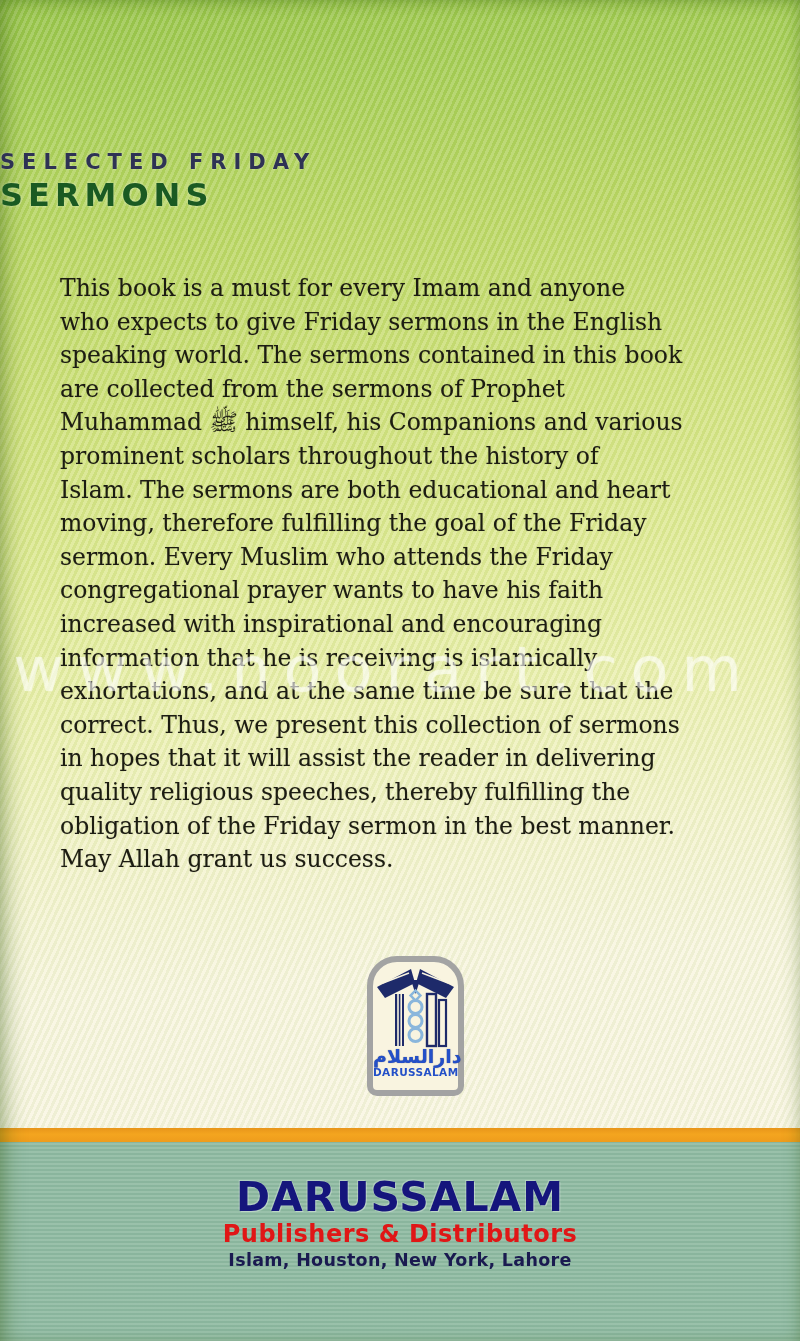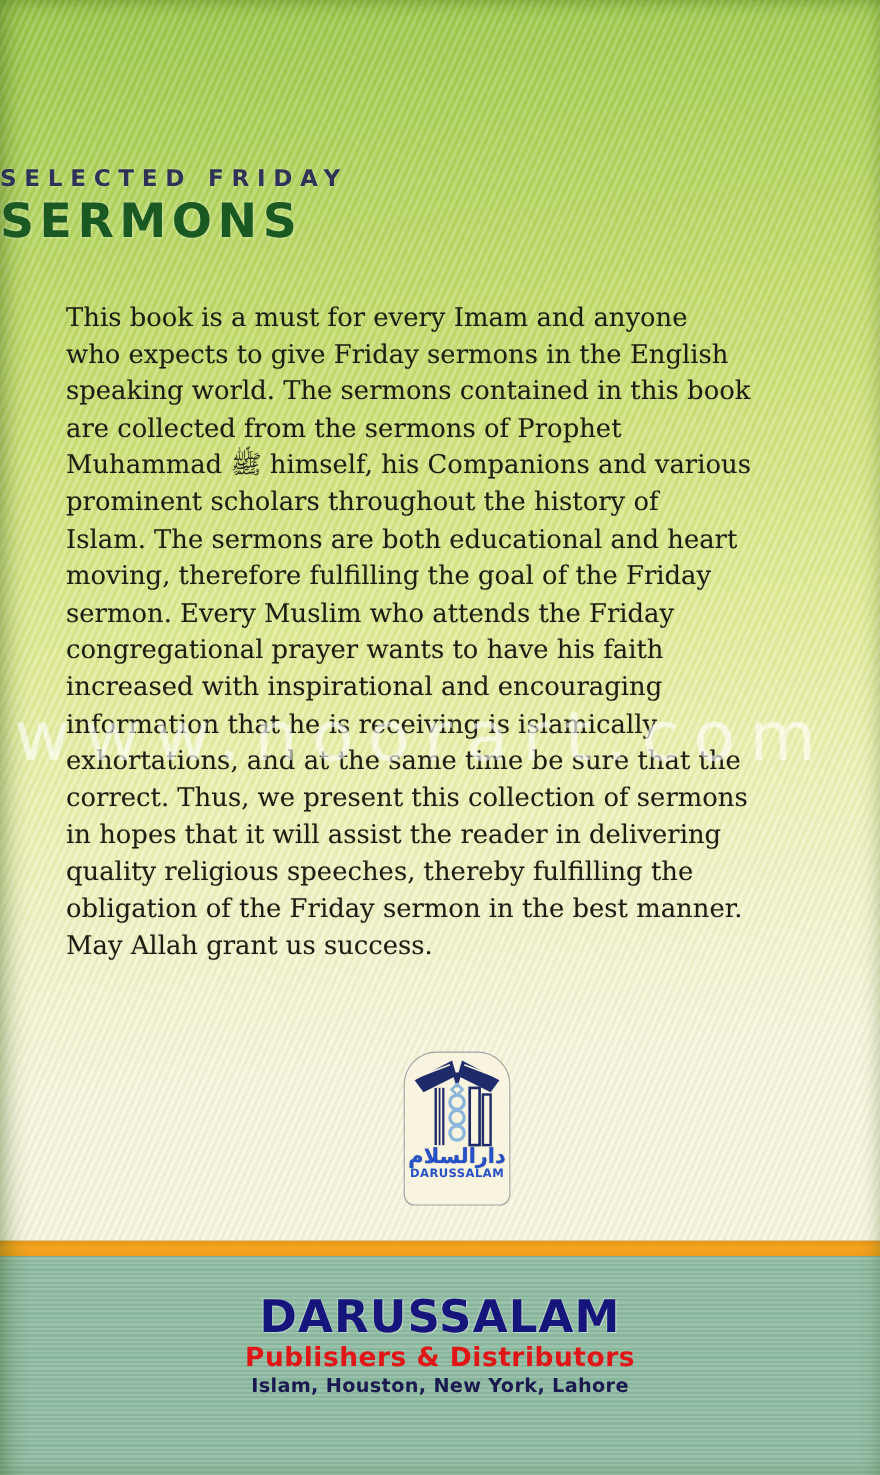--- a/index.html
+++ b/index.html
@@ -58,21 +58,21 @@
   }
   .title-sub{
     font-family:"DejaVu Sans", sans-serif;
     font-size:21px;font-weight:700;letter-spacing:7px;
     color:#2e3254;
     text-shadow:0 0 2px rgba(255,255,255,.45);
   }
   .title-main{
     margin-top:2px;
     font-family:"DejaVu Sans", sans-serif;
-    font-size:43px;font-weight:800;letter-spacing:5px;
+    font-size:32px;font-weight:800;letter-spacing:5px;
     color:#1a5a22;
     text-shadow:0 0 3px rgba(255,255,255,.55);
   }
   
   .body-text{
     position:absolute;left:60px;top:272px;width:680px;
     text-align:left;z-index:2;
     color:#1c1c12;
     font-size:23.5px;line-height:33.6px;
     text-shadow:0 0 1px rgba(60,60,30,.25);
@@ -83,21 +83,21 @@
     text-align:center;z-index:5;
     font-family:"DejaVu Sans", sans-serif;
     font-size:62px;letter-spacing:13px;
     color:rgba(255,255,255,0.50);
     text-shadow:0 0 2px rgba(255,255,255,0.25);
     white-space:nowrap;pointer-events:none;
   }
   
   .logo-box{
     position:absolute;left:367px;top:956px;width:97px;height:140px;
-    border:1px solid #a3a3a3;
+    border:6px solid #a3a3a3;
     border-radius:30px 30px 10px 10px;
     background:#f9f4e0;
     box-sizing:border-box;
     z-index:3;text-align:center;
   }
   .logo-art{display:block;margin:4px auto 0 auto;}
   .logo-arabic{
     font-family:"DejaVu Sans", sans-serif;
     font-size:19px;font-weight:700;color:#2450c8;
     line-height:20px;margin-top:-2px;

